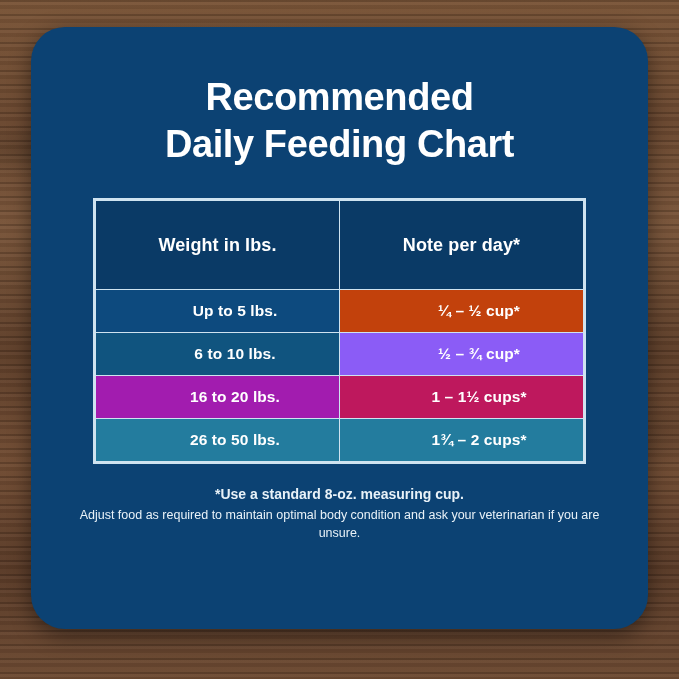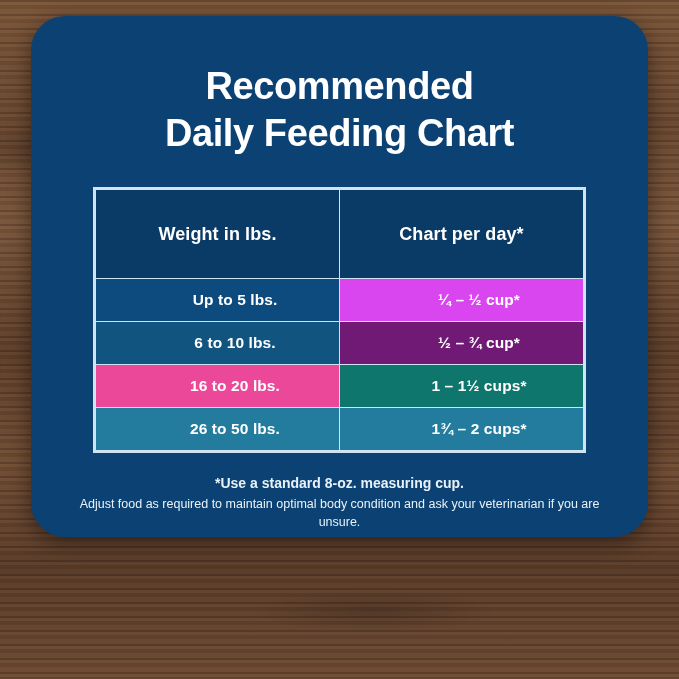--- a/index.html
+++ b/index.html
@@ -38,23 +38,23 @@
     background:
       radial-gradient(ellipse 220px 40px at 12% 22%, rgba(0,0,0,0.20), transparent 70%),
       radial-gradient(ellipse 300px 60px at 80% 64%, rgba(0,0,0,0.18), transparent 72%),
       radial-gradient(ellipse 180px 30px at 55% 90%, rgba(0,0,0,0.16), transparent 70%),
       radial-gradient(ellipse 260px 50px at 35% 8%, rgba(255,255,255,0.05), transparent 70%);
   }
   
   .card {
     position: absolute;
     left: 31px;
-    top: 16px;
+    top: 27px;
     width: 617px;
-    height: 521px;
+    height: 602px;
     background: #0c4273;
     border-radius: 34px;
     box-shadow: 0 6px 22px rgba(0,0,0,0.45);
     overflow: hidden;
   }
   .title {
     margin: 0;
     padding: 47px 60px 0 60px;
     color: #ffffff;
     font-size: 38px;
@@ -134,35 +134,35 @@
     <h1 class="title">
       <span>Recommended</span>
       <span class="l2">Daily Feeding Chart</span>
     </h1>
 
     <div class="table-wrap">
       <table>
         <thead>
           <tr>
             <th style="background: rgb(10, 58, 102);">Weight in lbs.</th>
-            <th style="background: rgb(10, 58, 102);">Chart per day*</th>
+            <th style="background: rgb(10, 58, 102);">Note per day*</th>
           </tr>
         </thead>
         <tbody>
           <tr>
             <td style="background: rgb(13, 74, 126);">Up to 5 lbs.</td>
-            <td style="background: #d946ef;">¼ – ½ cup*</td>
+            <td style="background: #c2410c;">¼ – ½ cup*</td>
           </tr>
           <tr>
             <td style="background: rgb(16, 84, 127);">6 to 10 lbs.</td>
-            <td style="background: #701a75;">½ – ¾ cup*</td>
+            <td style="background: #8b5cf6;">½ – ¾ cup*</td>
           </tr>
           <tr>
-            <td style="background: #ec4899;">16 to 20 lbs.</td>
-            <td style="background: #0f766e;">1 – 1½ cups*</td>
+            <td style="background: #a21caf;">16 to 20 lbs.</td>
+            <td style="background: #be185d;">1 – 1½ cups*</td>
           </tr>
           <tr>
             <td style="background: rgb(35, 124, 158);">26 to 50 lbs.</td>
             <td style="background: rgb(35, 124, 158);">1¾ – 2 cups*</td>
           </tr>
         </tbody>
       </table>
     </div>
 
     <div class="notes">

